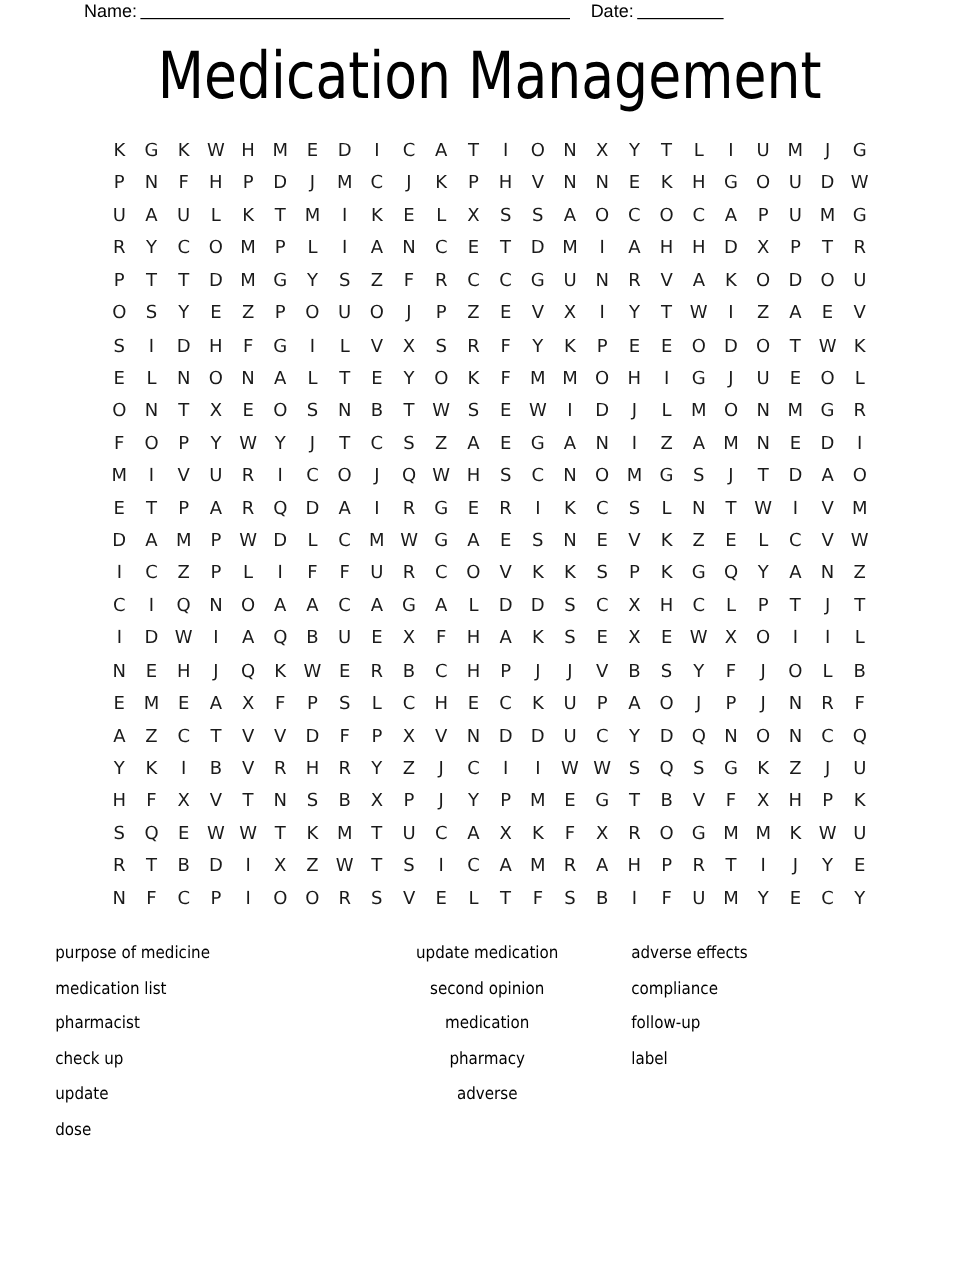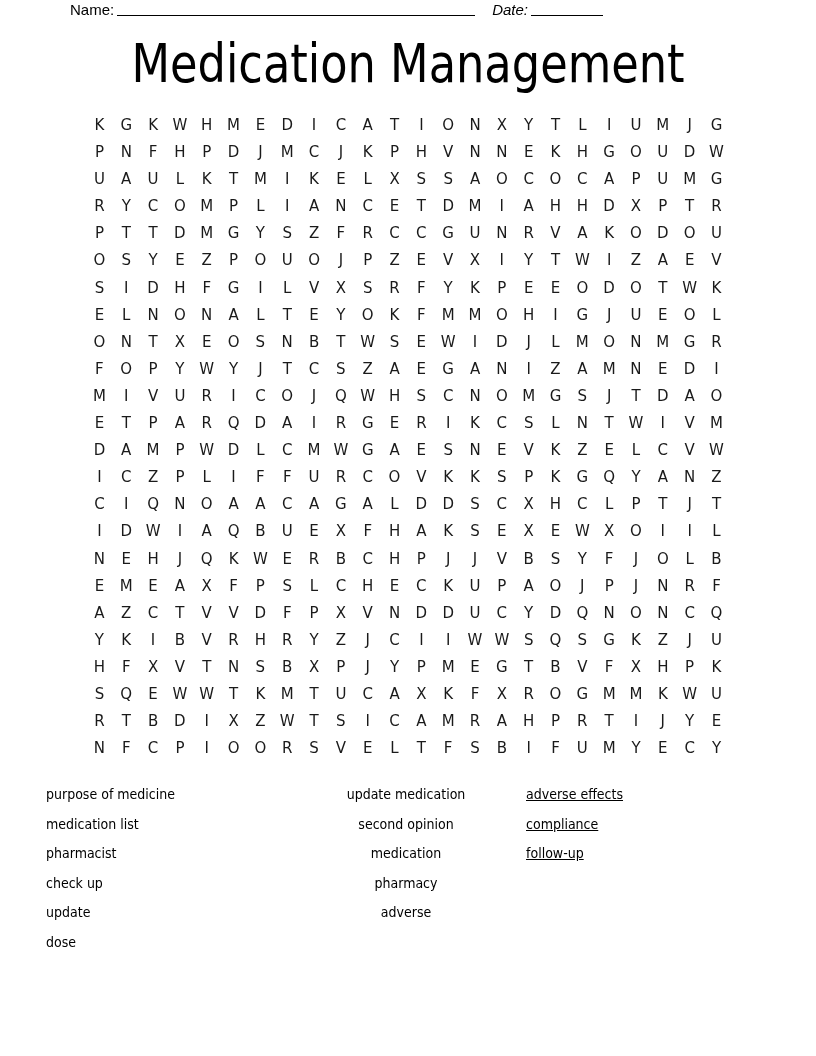--- a/index.html
+++ b/index.html
@@ -35,21 +35,21 @@
     white-space: nowrap;
   }
   .name-label { margin-left: 38px; }
   .name-rule {
     flex: 0 0 auto;
     width: 358px;
     border-bottom: 1px solid #000000;
     height: 15px;
     margin-left: 3px;
   }
-  .date-label { margin-left: 17px; font-style: italic; }
+  .date-label { margin-left: 17px; }
   .date-rule {
     flex: 0 0 auto;
     width: 72px;
     border-bottom: 1px solid #000000;
     height: 15px;
     margin-left: 3px;
   }
 
   
   .puzzle-title {
@@ -97,21 +97,21 @@
     width: 740px;
     display: flex;
     align-items: flex-start;
   }
   .word-column {
     display: flex;
     flex-direction: column;
   }
   .word-column.col-0 { width: 240px; }
   .word-column.col-1 { width: 240px; align-items: center; }
-  .word-column.col-2 { width: 240px; text-decoration: underline; }
+  .word-column.col-2 { width: 240px; }
   .word-item {
     font-family: "DejaVu Sans Condensed", "Liberation Sans Narrow", "Liberation Sans", sans-serif;
     font-size: 14px;
     line-height: 29.6px;
     white-space: nowrap;
     color: #000000;
   }
 </style>
 </head>
 <body>
@@ -765,14 +765,15 @@
       <div class="word-item">update medication</div>
       <div class="word-item">second opinion</div>
       <div class="word-item">medication</div>
       <div class="word-item">pharmacy</div>
       <div class="word-item">adverse</div>
     </div>
     <div class="word-column col-2">
       <div class="word-item">adverse effects</div>
       <div class="word-item">compliance</div>
       <div class="word-item">follow-up</div>
+      <div class="word-item">label</div>
     </div>
   </div>
 
 </body></html>

